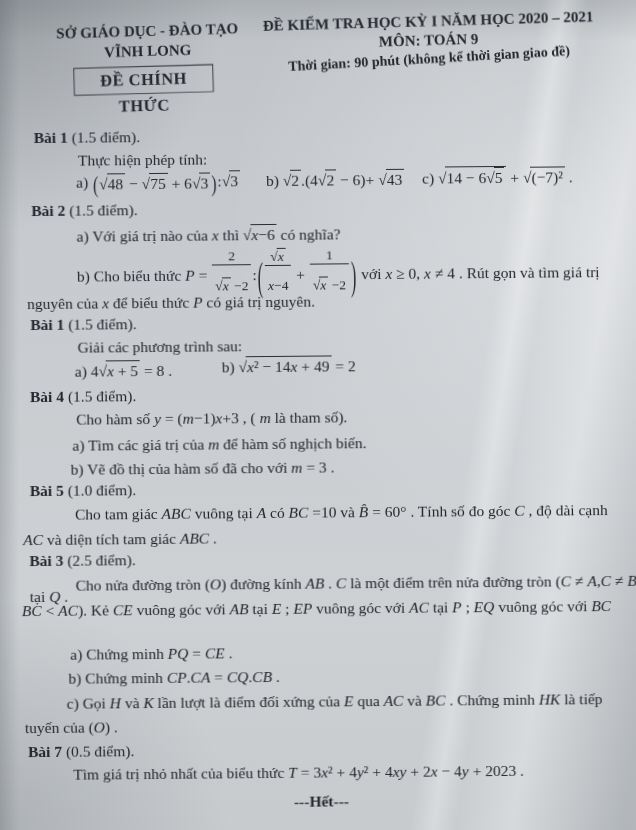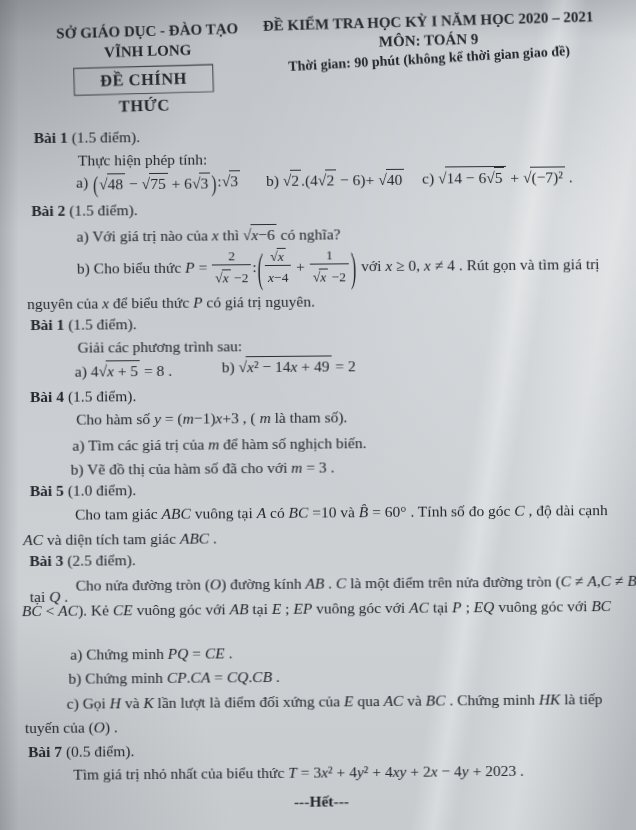--- a/index.html
+++ b/index.html
@@ -28,21 +28,21 @@
   .stampbox{position:absolute;border:1.6px solid #3b3e44;text-align:center;
     font-weight:bold;font-size:16.5px;letter-spacing:.5px;}
   
   .mi{font-style:italic;}
   .sq{white-space:nowrap;text-align:center;}
   .sqs{letter-spacing:-1px;}
   .sqr{display:inline-block;border-top:1.4px solid #2a2d33;padding:0 2px 0 1px;}
   .frac{display:inline-flex;flex-direction:column;vertical-align:middle;text-align:center;
     font-size:13.5px;line-height:1.15;margin:0 1px;}
   .fn{padding:0 3px;}
-  .fd{border-top:1.3px solid #2a2d33;padding:4px 3px;}
+  .fd{border-top:1.3px solid #2a2d33;padding:12px 3px;}
   .bp{display:inline-flex;align-items:center;vertical-align:middle;}
   .pr{display:inline-block;transform:scaleY(1.5);padding:0 1px;font-weight:400;}
   .bpt .pr{transform:scaleY(2.5);font-size:16px;}
   
   .wm{position:absolute;left:170px;top:330px;width:340px;height:100px;opacity:.8;}
   .wm-text{position:absolute;left:58px;top:2px;font-family:"DejaVu Sans",sans-serif;
     font-weight:bold;font-size:62px;letter-spacing:0px;color:#eddca6;transform:rotate(-1deg);}
   .chick{position:absolute;left:0;top:10px;}
   .endline{position:absolute;left:0;width:100%;text-align:center;font-weight:bold;font-size:15.5px;}
 </style>
@@ -64,21 +64,21 @@
       <div class="ln ctr hs" style="left:252px;top:56px;width:360px;transform:rotate(-1.6deg);">Thời gian: 90 phút (không kể thời gian giao đề)</div>
     </div>
 
     <div class="ln" style="left:36px;top:128px;"><span class="mb">Bài 1</span> (1.5 điểm).</div>
     <div class="ln" style="left:80px;top:151px;">Thực hiện phép tính:</div>
     <div class="ln" style="left:78px;top:172px;">a) <span class="bp">
           <span class="pr">(</span>
           <span class="pc"><span class="sq"><span class="sqs">√</span><span class="sqr">48</span></span> − <span class="sq"><span class="sqs">√</span><span class="sqr">75</span></span> + 6<span class="sq"><span class="sqs">√</span><span class="sqr">3</span></span></span>
           <span class="pr">)</span>
         </span>:<span class="sq"><span class="sqs">√</span><span class="sqr">3</span></span></div>
-    <div class="ln" style="left:268px;top:172px;">b) <span class="sq"><span class="sqs">√</span><span class="sqr">2</span></span>.(4<span class="sq"><span class="sqs">√</span><span class="sqr">2</span></span> − 6)+ <span class="sq"><span class="sqs">√</span><span class="sqr">40</span></span></div>
+    <div class="ln" style="left:268px;top:172px;">b) <span class="sq"><span class="sqs">√</span><span class="sqr">2</span></span>.(4<span class="sq"><span class="sqs">√</span><span class="sqr">2</span></span> − 6)+ <span class="sq"><span class="sqs">√</span><span class="sqr">43</span></span></div>
     <div class="ln" style="left:424px;top:170px;">c) <span class="sq"><span class="sqs">√</span><span class="sqr">14 − 6<span class="sq"><span class="sqs">√</span><span class="sqr">5</span></span></span></span> + <span class="sq"><span class="sqs">√</span><span class="sqr">(−7)²</span></span> .</div>
 
     <div class="ln" style="left:33px;top:201px;"><span class="mb">Bài 2</span> (1.5 điểm).</div>
     <div class="ln" style="left:78px;top:226px;">a) Với giá trị nào của <span class="mi">x</span> thì <span class="sq"><span class="sqs">√</span><span class="sqr"><span class="mi">x</span>−6</span></span> có nghĩa?</div>
     <div class="ln" style="left:78px;top:250px;">b) Cho biểu thức <span class="mi">P</span> = <span class="frac">
           <span class="fn">2</span>
           <span class="fd"><span class="sq"><span class="sqs">√</span><span class="sqr"><span class="mi">x</span></span></span> −2</span>
         </span>:<span class="bp bpt">
           <span class="pr">(</span>
           <span class="pc"><span class="frac">

